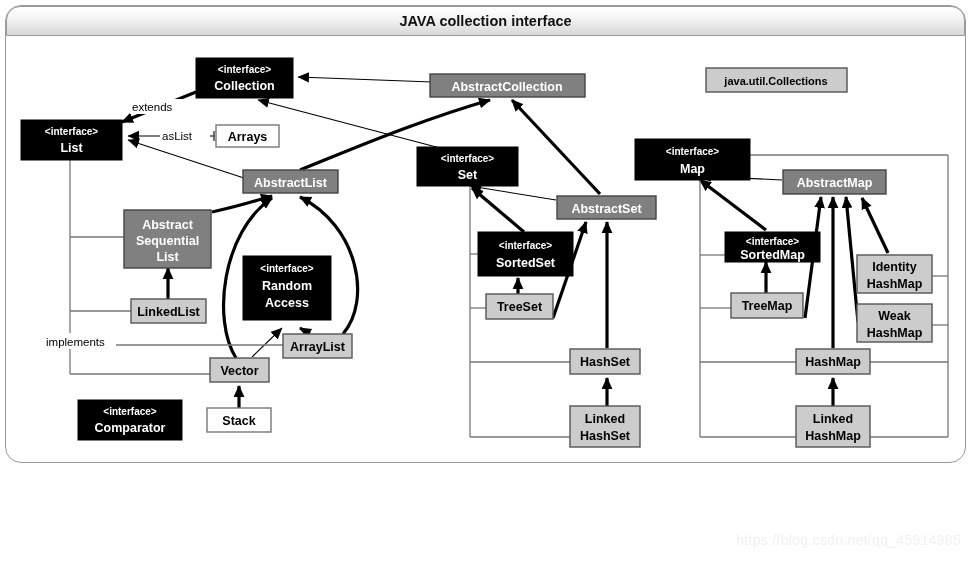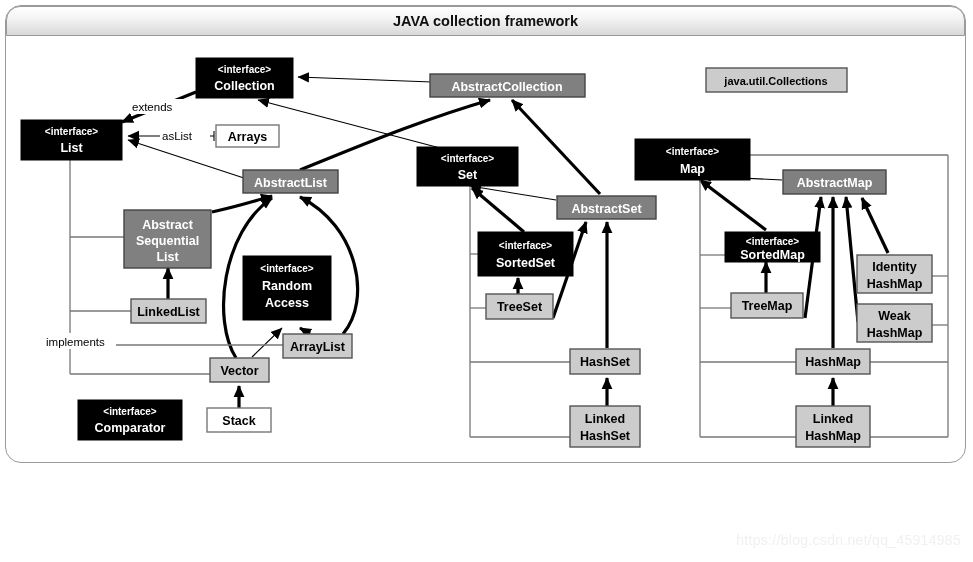--- a/index.html
+++ b/index.html
@@ -47,21 +47,21 @@
     font-size:14px;color:#f0f0f0;letter-spacing:.3px;
     user-select:none;
   }
 </style>
 </head>
 <body>
 
 <div id="stage">
 
   <div class="panel-outer"></div>
-  <div class="panel-title">JAVA collection framework</div>
+  <div class="panel-title">JAVA collection interface</div>
 
   <svg id="diagram" viewBox="0 0 973 562">
     <defs>
       <marker id="ah-big" markerWidth="9" markerHeight="9" refX="7.6" refY="4.5" orient="auto" markerUnits="strokeWidth">
         <path d="M0,0.6 L8.2,4.5 L0,8.4 z" fill="#000"></path>
       </marker>
       <marker id="ah-small" markerWidth="14" markerHeight="14" refX="11" refY="7" orient="auto" markerUnits="userSpaceOnUse">
         <path d="M0,1.6 L12,7 L0,12.4 z" fill="#000"></path>
       </marker>
       <marker id="ah-thin" markerWidth="13" markerHeight="13" refX="11" refY="6.5" orient="auto" markerUnits="userSpaceOnUse">

